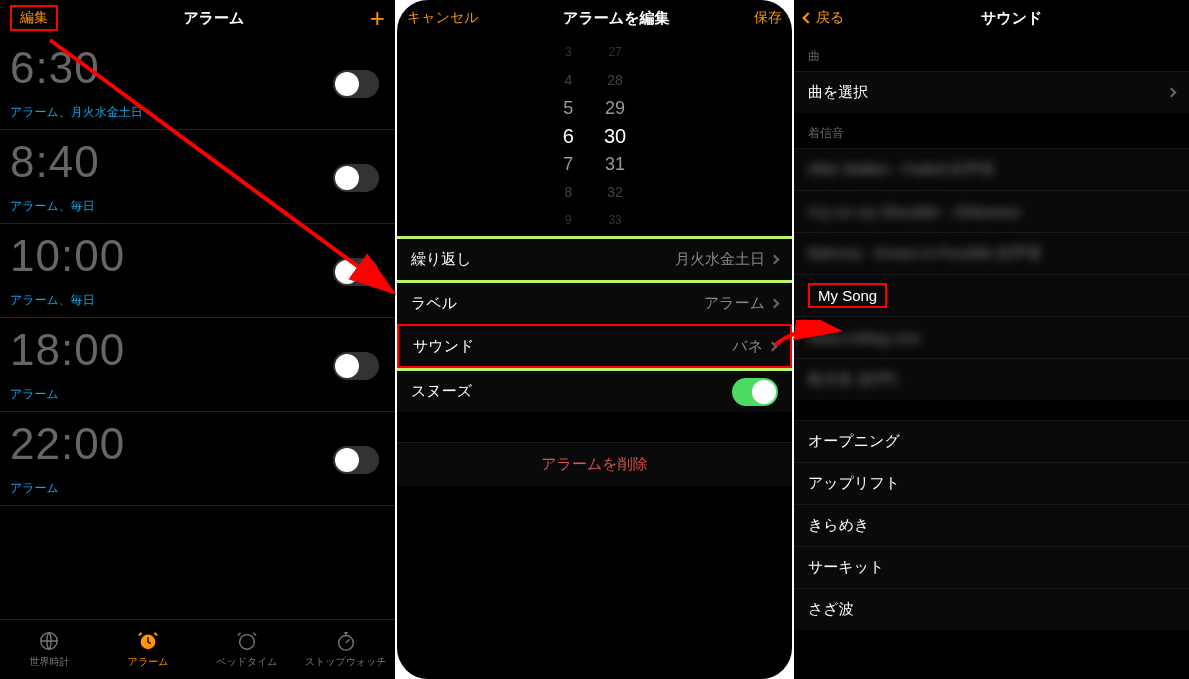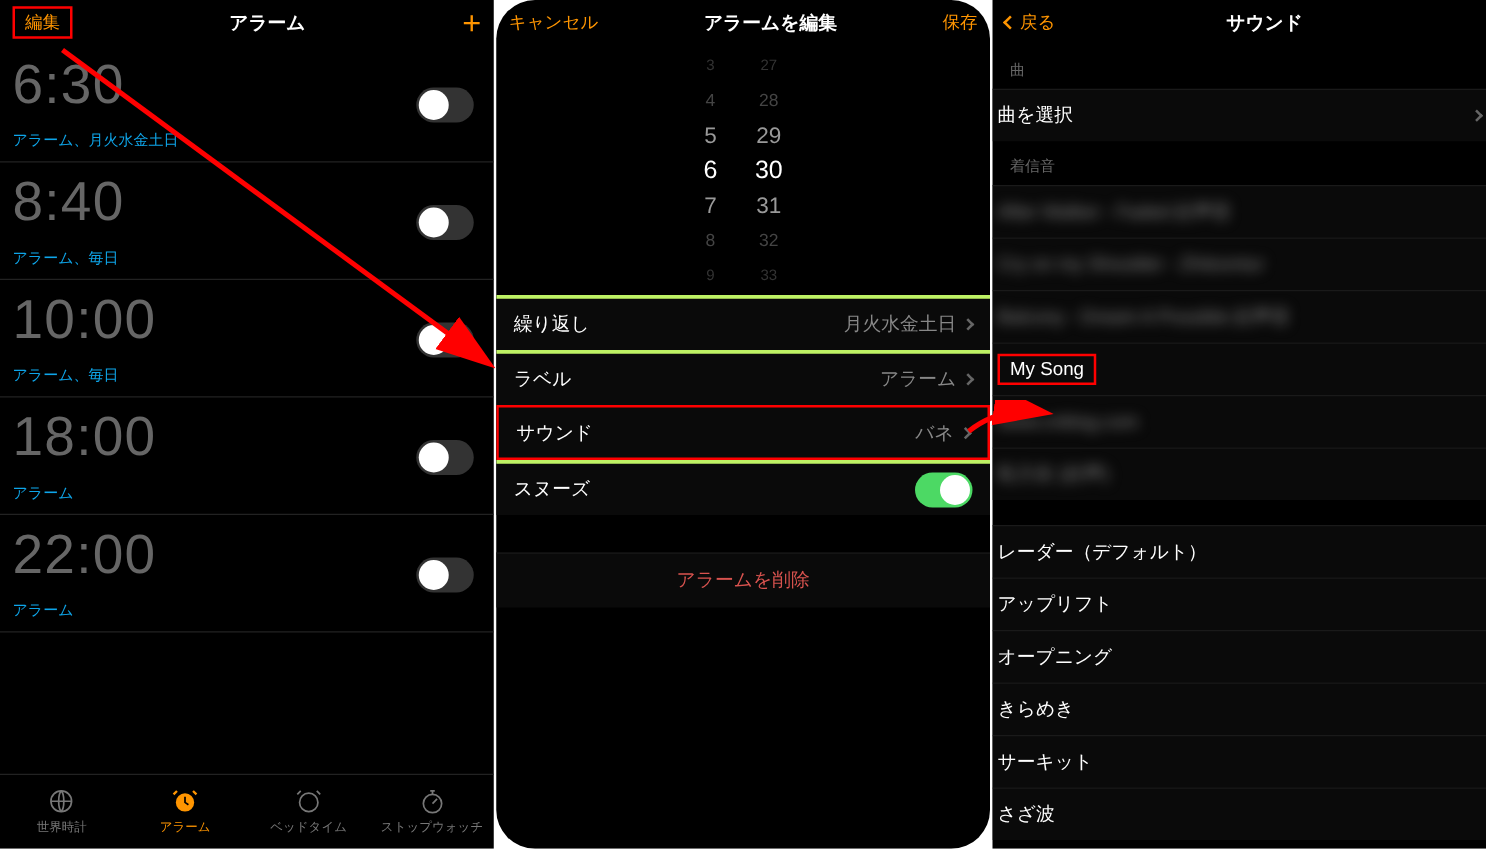--- a/index.html
+++ b/index.html
@@ -35,21 +35,21 @@
 .pcol .sel { color:#fff; font-size:20px; }
 .pcol .dim { color:#444; font-size:14px; }
 .pcol .dim2 { color:#333; font-size:12px; }
 
 .setlist { }
 .setrow { height:44px; border-top:3px solid #bef264; display:flex; align-items:center; justify-content:space-between; padding:0 14px; font-size:15px; background:#0a0a0a; }
 .setrow .val { color:#888; display:flex; align-items:center; gap:6px; }
 .chevr { display:inline-block; width:7px; height:7px; border-right:2px solid #666; border-top:2px solid #666; transform:rotate(45deg); }
 
 .sect-hdr { color:#666; font-size:12px; padding: 12px 14px 6px; }
-.srow { height:42px; border-top:1px solid #1a1a1a; display:flex; align-items:center; padding:0 4px; font-size:15px; background:#0a0a0a; }
+.srow { height:42px; border-top:1px solid #1a1a1a; display:flex; align-items:center; padding:0 14px; font-size:15px; background:#0a0a0a; }
 .blur { filter: blur(5px); color:#888; }
 
 .delete-btn { text-align:right; color:#d9534f; height:44px; display:flex; align-items:center; justify-content:center; font-size:15px; background:#0a0a0a; border-top:1px solid #1a1a1a; margin-top:30px; }
 
 .redbox { border:2px solid #f00; }
 
 .arrow1 { position:absolute; left:30px; top:30px; pointer-events:none; z-index:10; }
 .arrow2 { position:absolute; left:770px; top:320px; pointer-events:none; z-index:10; }
 </style>
 </head>
@@ -225,27 +225,24 @@
         <span class="redbox" style="padding:2px 8px">My Song</span>
       </div>
     <div class="srow">
         <span class="blur">www.cnblog.com</span>
       </div>
     <div class="srow">
         <span class="blur">私方友 (好声)</span>
       </div>
     <div style="height:20px"></div>
     <div class="srow">
-        <span>レーダー（デフォルト）</span>
+        <span>オープニング</span>
       </div>
     <div class="srow">
         <span>アップリフト</span>
-      </div>
-    <div class="srow">
-        <span>オープニング</span>
       </div>
     <div class="srow">
         <span>きらめき</span>
       </div>
     <div class="srow">
         <span>サーキット</span>
       </div>
     <div class="srow">
         <span>さざ波</span>
       </div>

